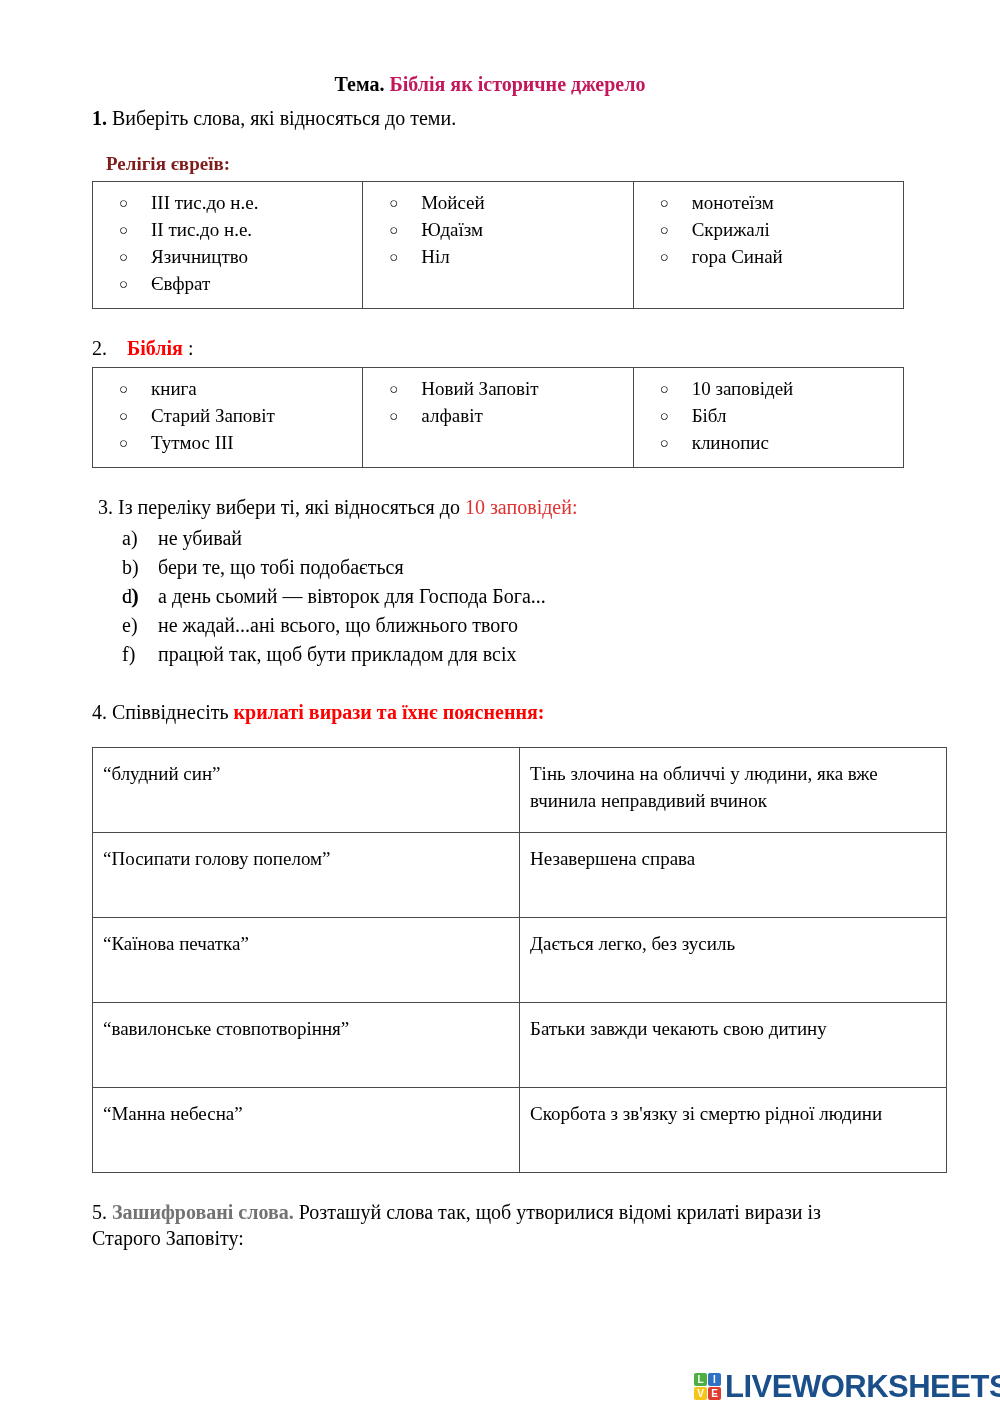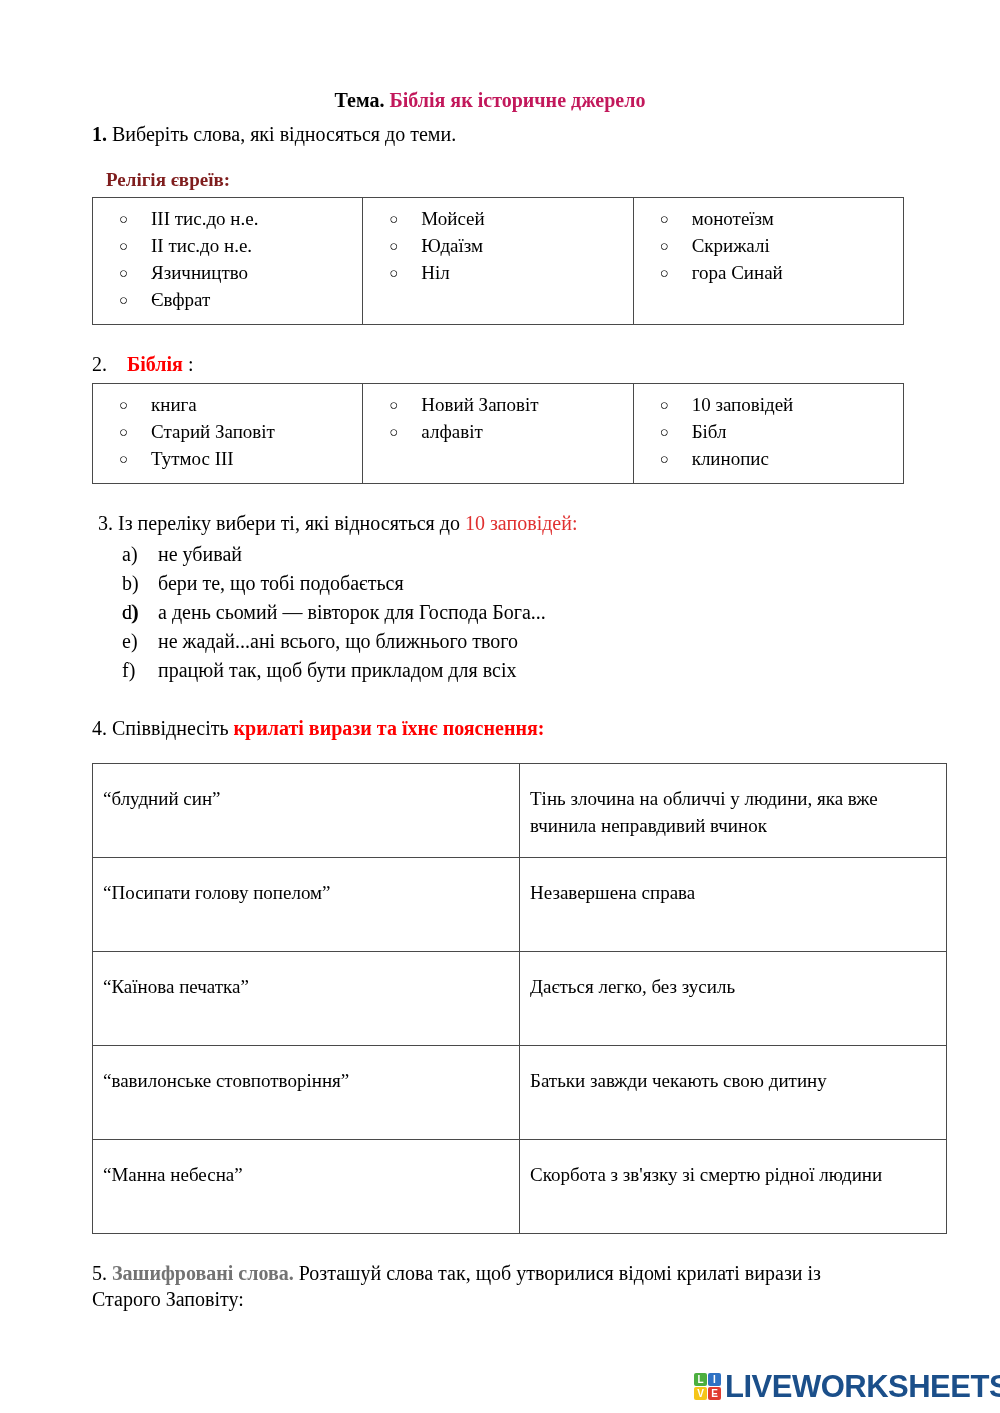--- a/index.html
+++ b/index.html
@@ -17,21 +17,21 @@
   }
   .page {
     position: absolute;
     left: 0; top: 0;
     width: 1000px;
     height: 1413px;
   }
   .content {
     position: absolute;
     left: 92px;
-    top: 88px;
+    top: 72px;
     width: 812px;
   }
 
   
   .doc-title {
     text-align: center;
     font-size: 20px;
     font-weight: bold;
     line-height: 1.25;
     margin: 0 0 8px 0;
@@ -114,21 +114,21 @@
     border-collapse: collapse;
     width: 812px;
     table-layout: fixed;
     margin: 0;
   }
   table.match-table td {
     border: 1px solid #4a4a4a;
     vertical-align: top;
     font-size: 19px;
     line-height: 1.42;
-    padding: 22px 10px 9px 10px;
+    padding: 13px 10px 9px 10px;
   }
   table.match-table td.c-left  { width: 406px; }
   table.match-table td.c-right { width: 406px; }
   .row-tall-1 { height: 62px; }
   .row-tall-2 { height: 62px; }
   .row-tall-3 { height: 84px; }
 
   
   .sp-6  { height: 6px; }
   .sp-22 { height: 22px; }

